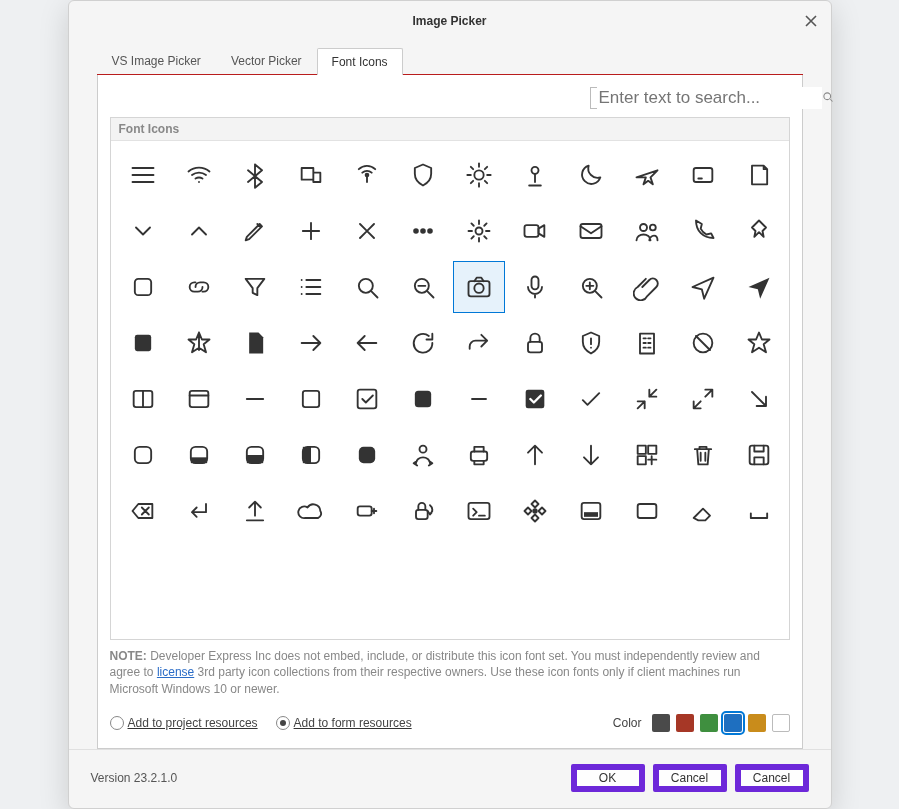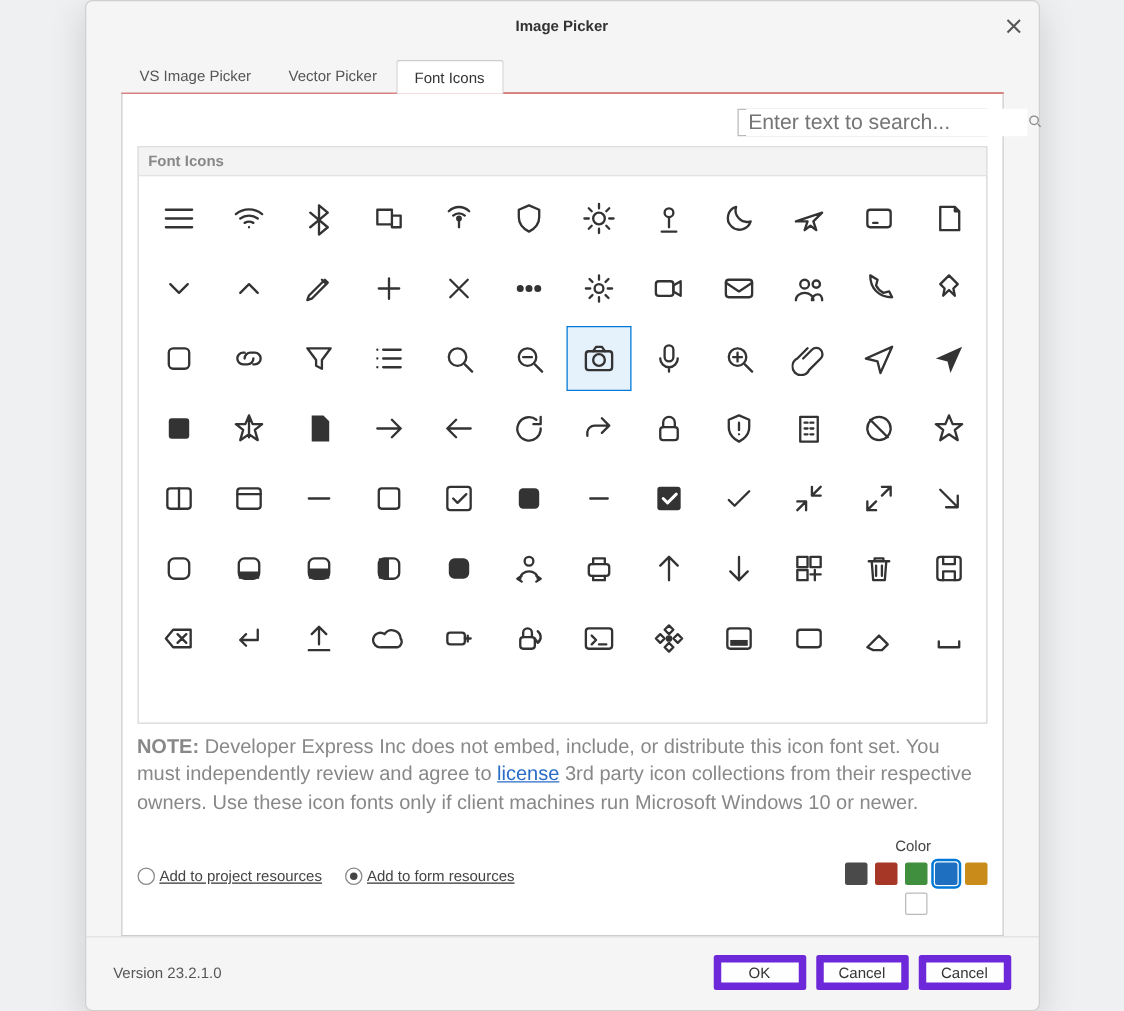--- a/index.html
+++ b/index.html
@@ -27,29 +27,29 @@
   .icon-cell {
     display:flex; align-items:center; justify-content:center; cursor:pointer; border:1px solid transparent;
   }
   .icon-cell.selected { border:1px solid #0078d7; background:#e6f2fb; }
   .icon-cell svg { width:28px; height:28px; stroke:#333; stroke-width:1.6; fill:none; stroke-linecap:round; stroke-linejoin:round; }
   .icon-cell.filled svg { fill:#333; stroke:none; }
   
   .icon-scroll::-webkit-scrollbar { width:14px; }
   .icon-scroll::-webkit-scrollbar-track { background:#f1f1f1; }
   .icon-scroll::-webkit-scrollbar-thumb { background:#c7c7c7; }
-  .note { font-size:16px; color:#888; margin-top:8px; line-height:1.4; }
+  .note { font-size:12px; color:#888; margin-top:8px; line-height:1.4; }
   .note b { color:#888; }
   .note a { color:#2a6cc7; text-decoration:underline; cursor:pointer; }
   .bottomrow { display:flex; align-items:center; justify-content:space-between; margin:16px 0 8px 0; }
   .radios { display:flex; gap:18px; align-items:center;text-decoration:underline; }
   .radio { display:flex; align-items:center; gap:4px; cursor:pointer; font-size:12px; color:#444; }
   .radio .r { width:14px; height:14px; border:1px solid #888; border-radius:50%; display:flex; align-items:center; justify-content:center; }
   .radio .r.inner::after { content:""; width:6px; height:6px; background:#444; border-radius:50%; }
-  .colors { display:flex; align-items:center; gap:6px;flex-direction:column; }
+  .colors { display:flex; align-items:center; gap:6px; }
   .colors .label { margin-right:4px; color:#444; }
   .swatch { width:18px; height:18px; border-radius:2px; cursor:pointer; }
   .swatch.sel { outline:2px solid #0078d7; outline-offset:1px; }
   .swatch.empty { border:1px solid #bbb; background:#fff; }
   .footer { display:flex; align-items:center; justify-content:space-between; padding:14px 22px 16px 22px; border-top:1px solid #e0e0e0; }
   .version { color:#555; font-size:12px; }
   .buttons { display:flex; gap:8px; }
   .btn { width:74px; height:28px; border:6px solid #6d28d9; background:#fefefe; cursor:pointer; font-size:12px; color:#333; display:flex; align-items:center; justify-content:center; border-radius:2px; }
 </style>
 </head>

